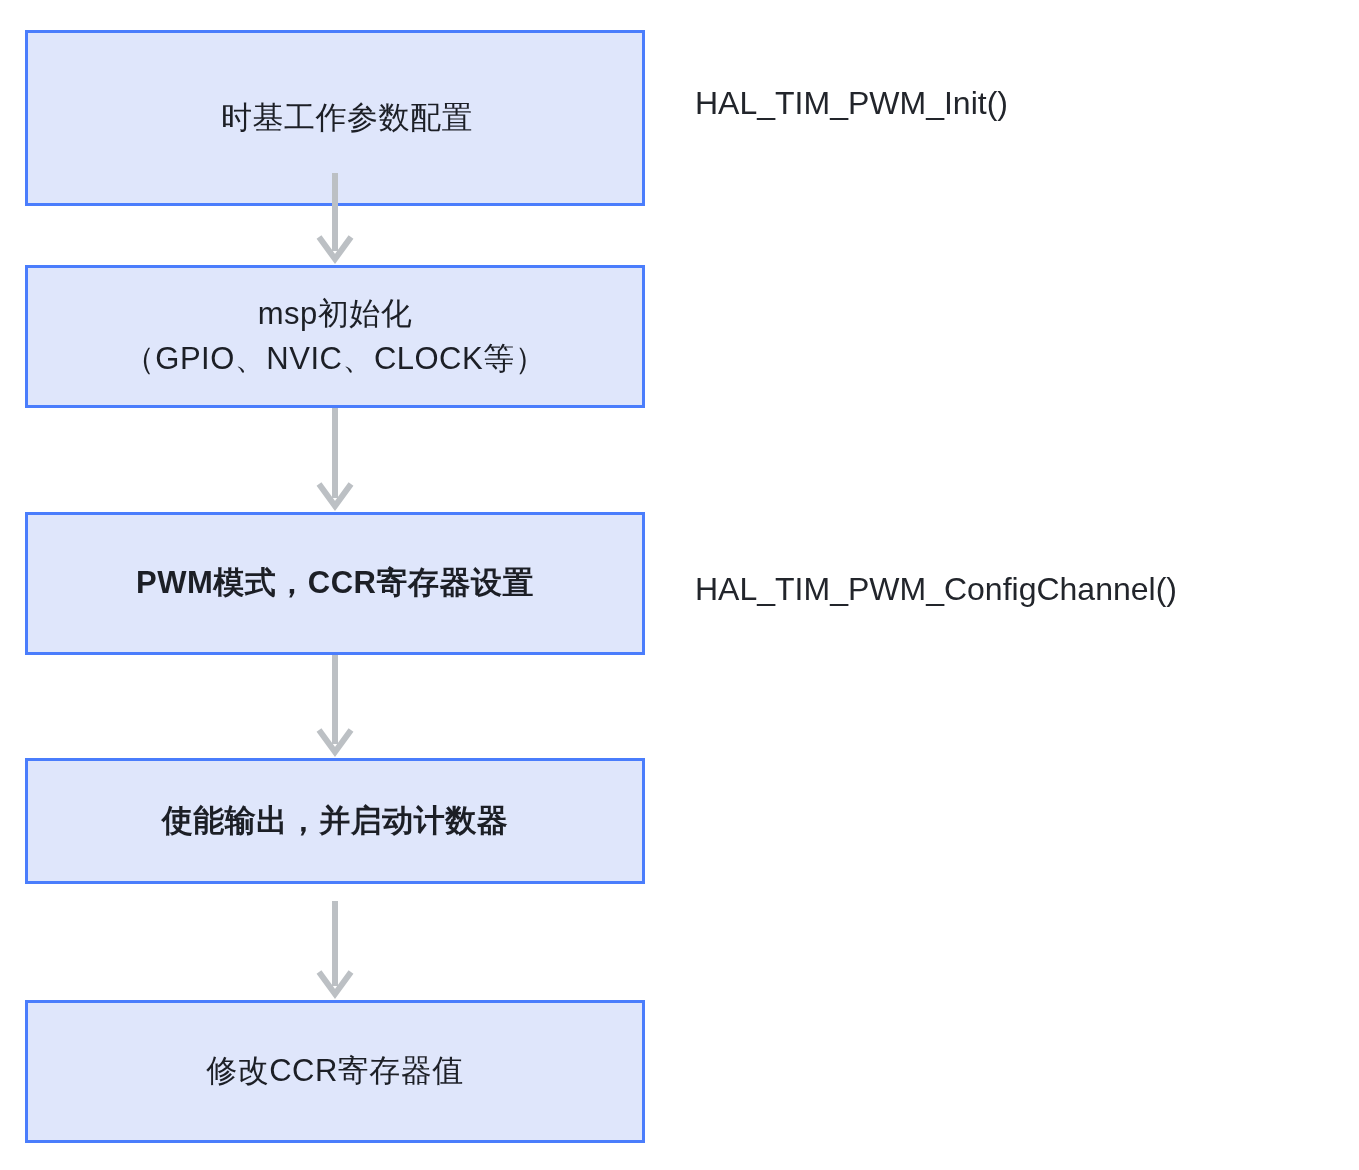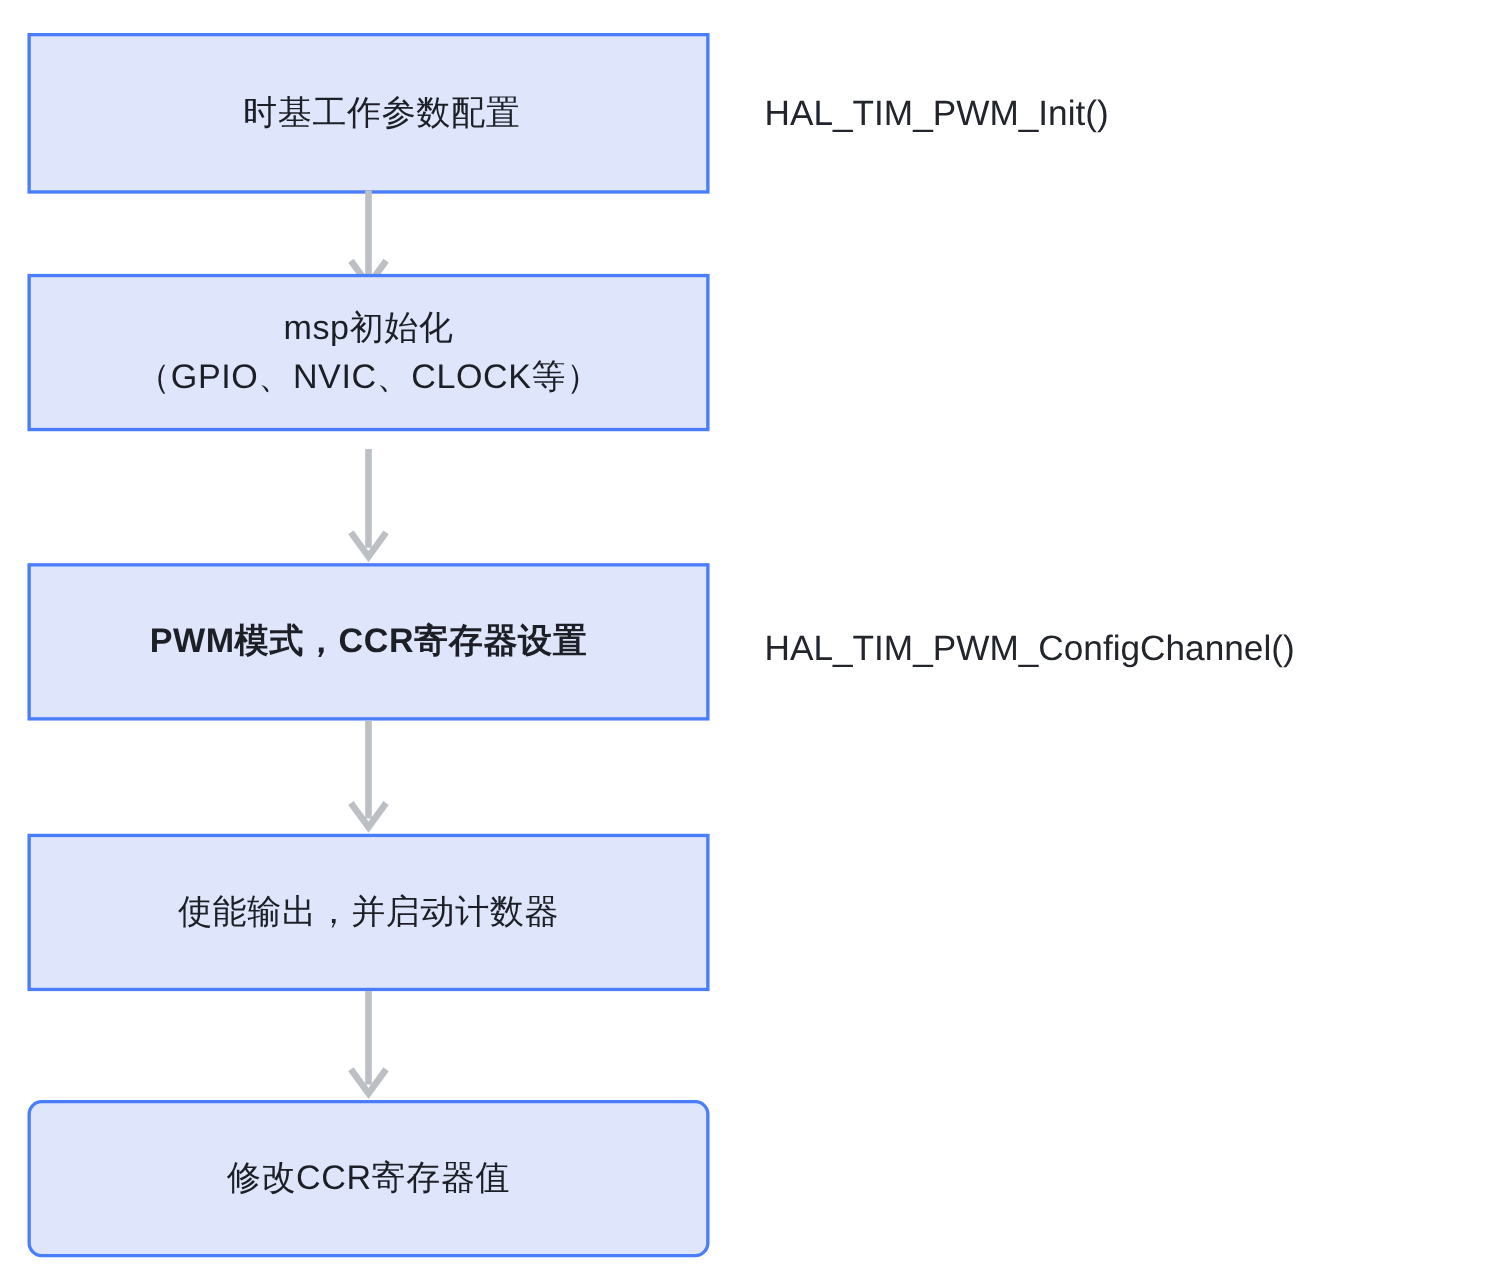--- a/index.html
+++ b/index.html
@@ -34,25 +34,25 @@
     text-align: center;
   }
   .node-label {
     font-size: 31px;
     line-height: 1.42;
     letter-spacing: 0.5px;
     color: #1c1f26;
     white-space: pre-line;
   }
 
-  .n1 { top: 30px;   height: 146px; padding-left: 24px; }
-  .n2 { top: 249px;  height: 143px; }
+  .n1 { top: 30px;   height: 176px; padding-left: 24px; }
+  .n2 { top: 265px;  height: 143px; }
   .n3 { top: 512px;  height: 143px; font-weight: bold; }
-  .n4 { top: 758px;  height: 143px; }
-  .n5 { top: 1000px; height: 143px; border-radius: 13px; }
+  .n4 { top: 758px;  height: 126px; font-weight: bold; }
+  .n5 { top: 1000px; height: 143px; }
 
   
   .arrow {
     position: absolute;
     left: 311px;
     width: 48px;
   }
   .a1 { top: 173px;  height: 92px; }
   .a2 { top: 408px;  height: 104px; }
   .a3 { top: 655px;  height: 103px; }

